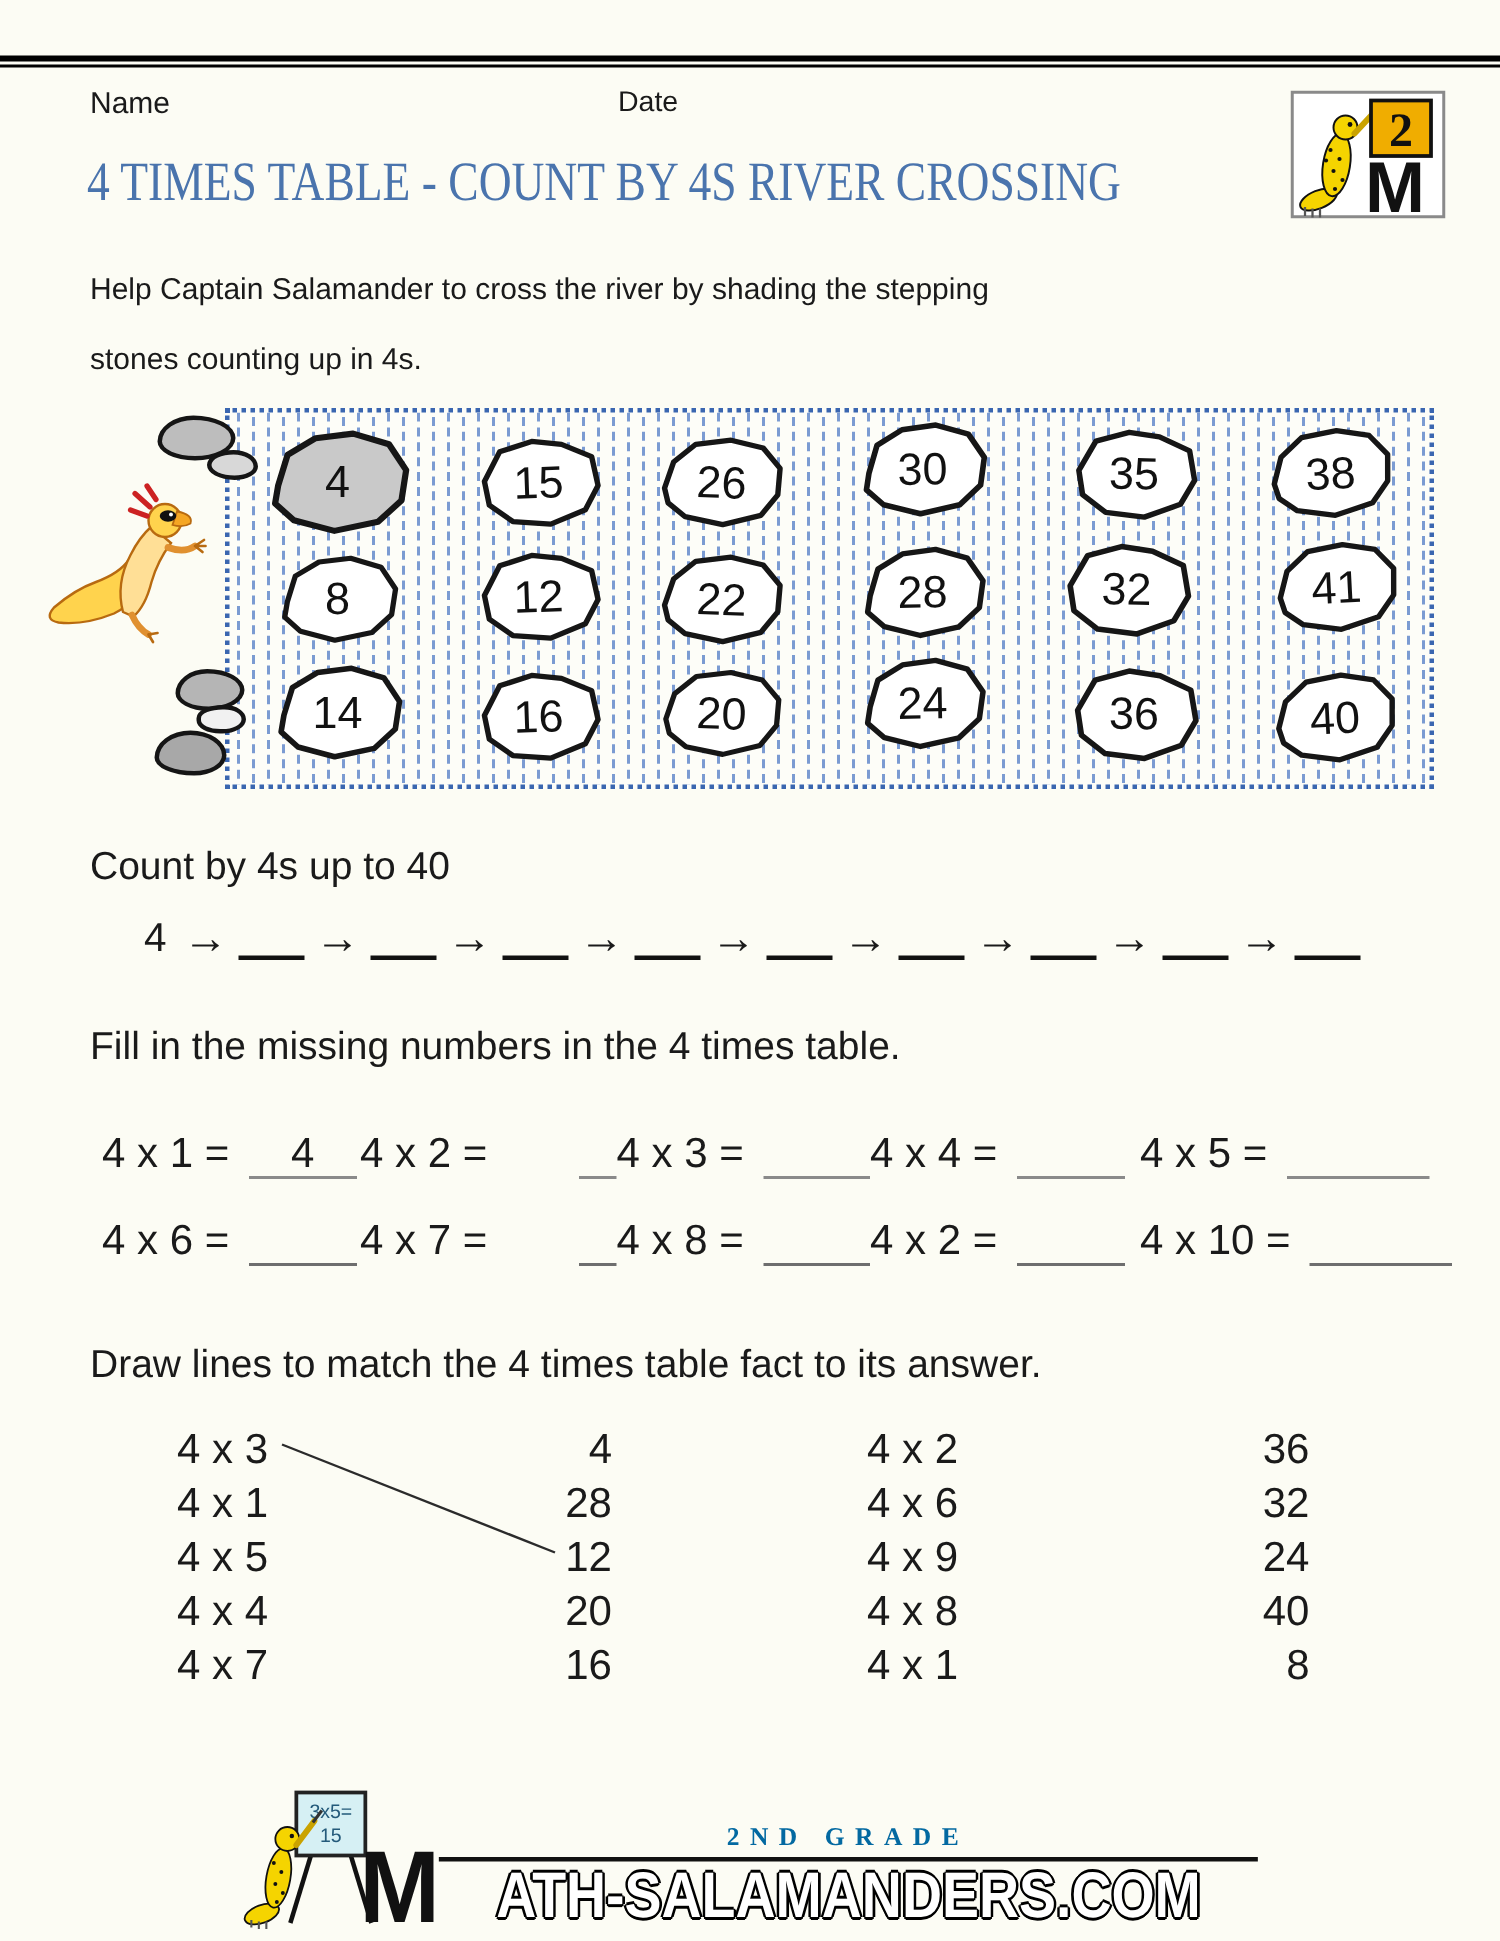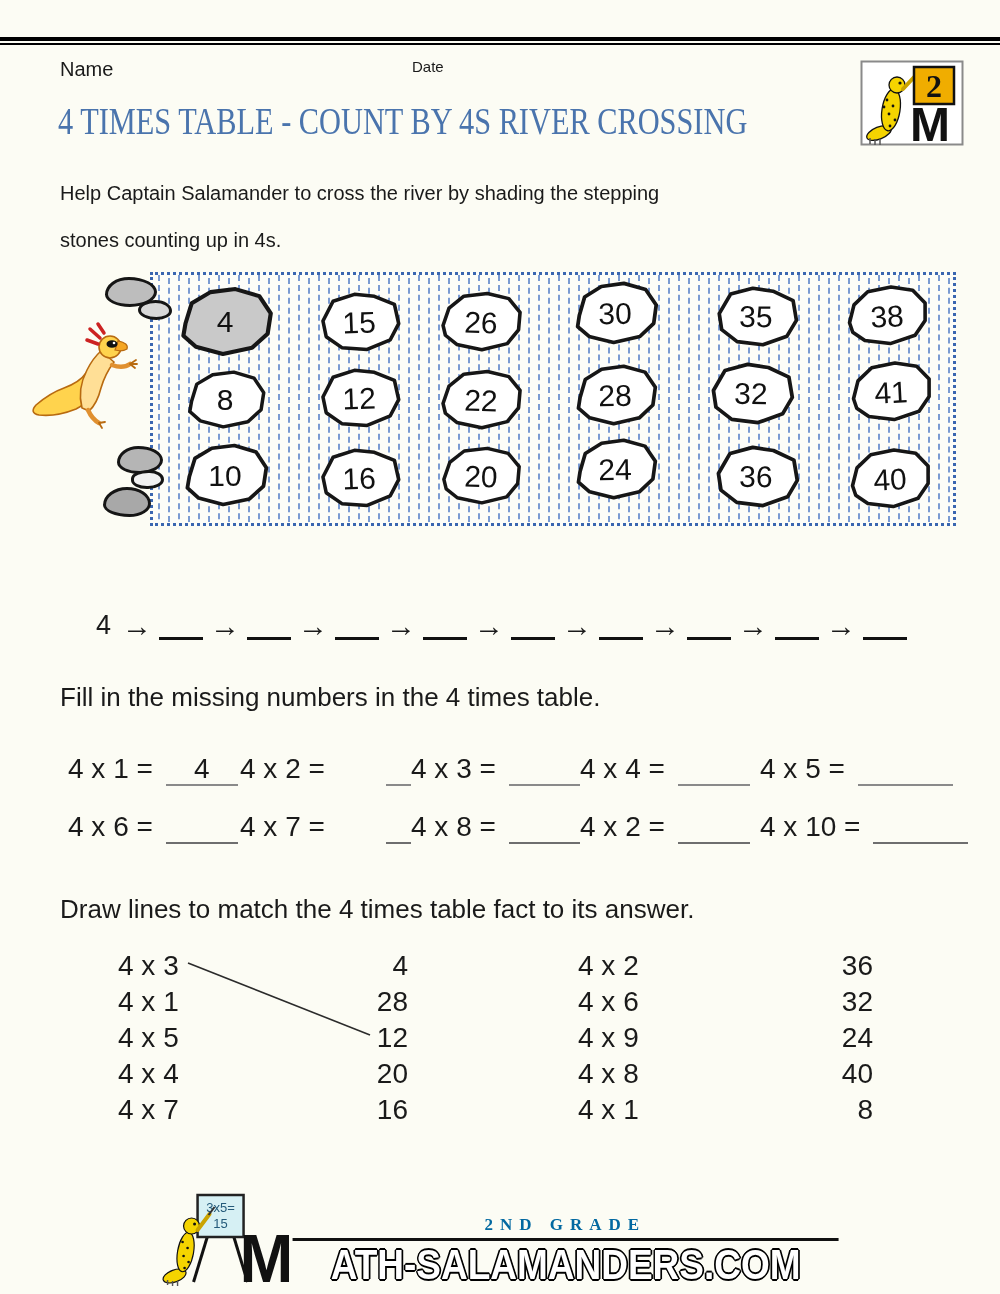--- a/index.html
+++ b/index.html
@@ -16,21 +16,21 @@
     position:relative;width:1000px;height:1294px;margin:0 auto;
     background:#fcfcf4;overflow:hidden;
     font-family:"Liberation Sans",sans-serif;color:var(--ink);
   }
   .abs{position:absolute;}
   
   .rule-thick{left:0;top:37px;width:1000px;height:4px;background:#000;}
   .rule-thin{left:0;top:43px;width:1000px;height:2px;background:#000;}
   
   .name-label{left:60px;top:58px;font-size:20px;}
-  .date-label{left:412px;top:58px;font-size:15px;text-align:center;}
+  .date-label{left:412px;top:58px;font-size:19px;text-align:center;}
   .logo-box{left:860px;top:60px;width:104px;height:86px;}
   .page-title{
     left:58px;top:100px;font-family:"Liberation Serif",serif;
     font-size:37px;color:var(--title-color);white-space:nowrap;
     transform:scaleX(0.82);transform-origin:left top;letter-spacing:0;
   }
   .intro{left:60px;top:170px;font-size:20px;line-height:47px;}
   
   .river{
     left:150px;top:272px;width:806px;height:254px;
@@ -295,21 +295,21 @@
         <div class="stone" style="left: 693px; top: 82.5px; width: 90px; height: 67px; transform: rotate(-3deg);">
           <svg viewBox="0 0 100 76" preserveAspectRatio="none">
             <path d="M8 44 L14 24 L30 10 L56 6 L80 11 L93 26 L92 46 L80 62 L52 70 L24 65 L11 55 Z" fill="#ffffff" stroke="#161616" stroke-width="4" stroke-linejoin="round"></path>
           </svg>
           <span class="num">41</span>
         </div>
         <div class="stone" style="left: 25px; top: 165px; width: 94px; height: 70px; transform: rotate(0deg);">
           <svg viewBox="0 0 100 76" preserveAspectRatio="none">
             <path d="M12 40 L18 20 L36 9 L60 6 L83 13 L94 30 L91 50 L76 64 L48 70 L22 63 L10 52 Z" fill="#ffffff" stroke="#161616" stroke-width="4" stroke-linejoin="round"></path>
           </svg>
-          <span class="num">10</span>
+          <span class="num">14</span>
         </div>
         <div class="stone" style="left: 161px; top: 168.5px; width: 90px; height: 67px; transform: rotate(-2deg);">
           <svg viewBox="0 0 100 76" preserveAspectRatio="none">
             <path d="M10 36 L22 14 L46 7 L68 10 L90 20 L94 42 L84 60 L58 70 L30 67 L13 54 Z" fill="#ffffff" stroke="#161616" stroke-width="4" stroke-linejoin="round"></path>
           </svg>
           <span class="num">16</span>
         </div>
         <div class="stone" style="left: 284px; top: 167.5px; width: 88px; height: 65px; transform: rotate(2deg);">
           <svg viewBox="0 0 100 76" preserveAspectRatio="none">
             <path d="M8 44 L14 24 L30 10 L56 6 L80 11 L93 26 L92 46 L80 62 L52 70 L24 65 L11 55 Z" fill="#ffffff" stroke="#161616" stroke-width="4" stroke-linejoin="round"></path>
@@ -352,20 +352,21 @@
     <circle cx="86" cy="25" r="1.3" fill="#fff"></circle>
     <path d="M72 20 L62 11" stroke="#cc2222" stroke-width="3.5" stroke-linecap="round"></path>
     <path d="M70 26 L59 22" stroke="#cc2222" stroke-width="3.5" stroke-linecap="round"></path>
     <path d="M76 15 L70 6" stroke="#cc2222" stroke-width="3.5" stroke-linecap="round"></path>
     <path d="M84 47 Q95 51 102 46" stroke="#e09030" stroke-width="4.5" stroke-linecap="round" fill="none"></path>
     <path d="M102 46 L108 42 M102 46 L109 46 M102 46 L107 50" stroke="#b86a10" stroke-width="1.8" stroke-linecap="round"></path>
     <path d="M60 92 Q64 101 71 105" stroke="#e09030" stroke-width="4.5" stroke-linecap="round" fill="none"></path>
     <path d="M71 105 L77 104 M71 105 L74 110" stroke="#b86a10" stroke-width="1.8" stroke-linecap="round"></path>
   </svg>
 
+  <div class="abs count-label">Count by 4s up to 40</div>
   <div class="abs sequence" id="sequence">
       <span class="start">4</span>
       <span class="arrow">→</span>
       <span class="blank"></span>
       <span class="arrow">→</span>
       <span class="blank"></span>
       <span class="arrow">→</span>
       <span class="blank"></span>
       <span class="arrow">→</span>
       <span class="blank"></span>

